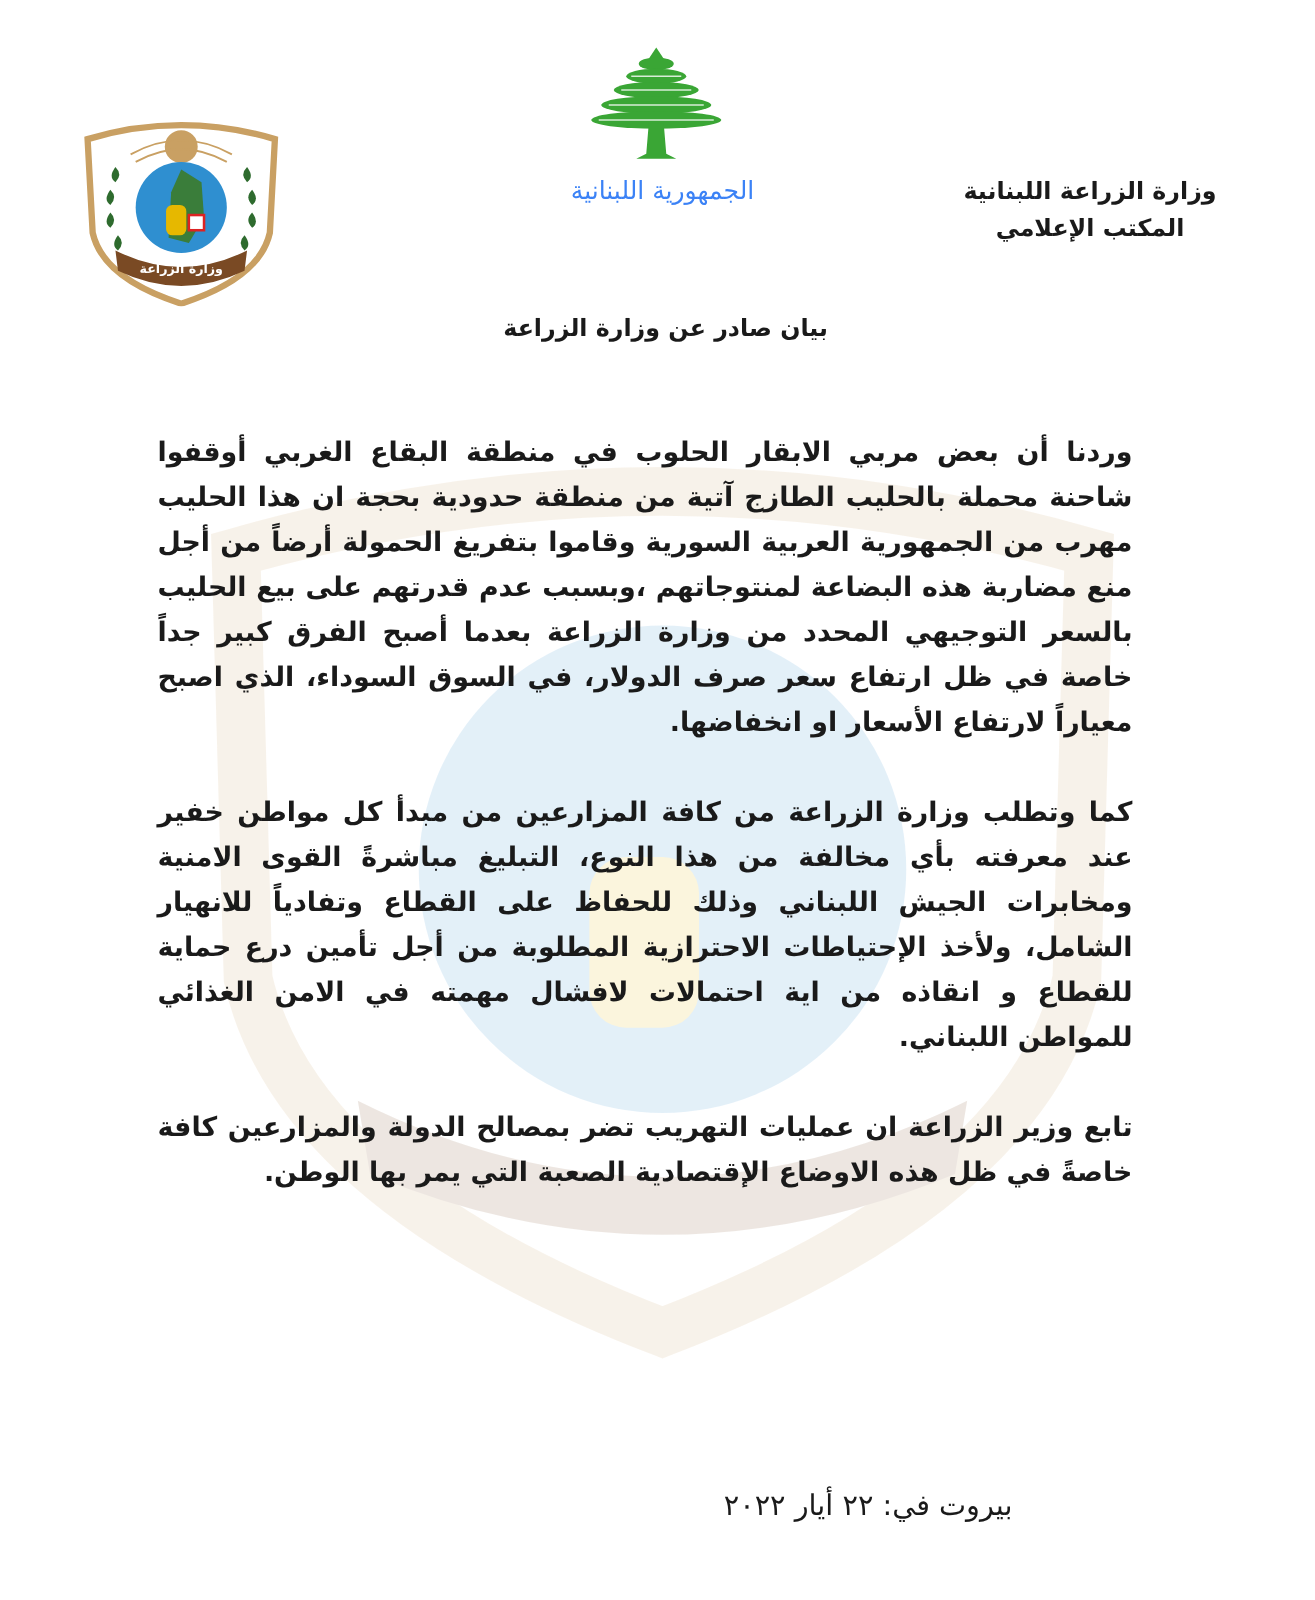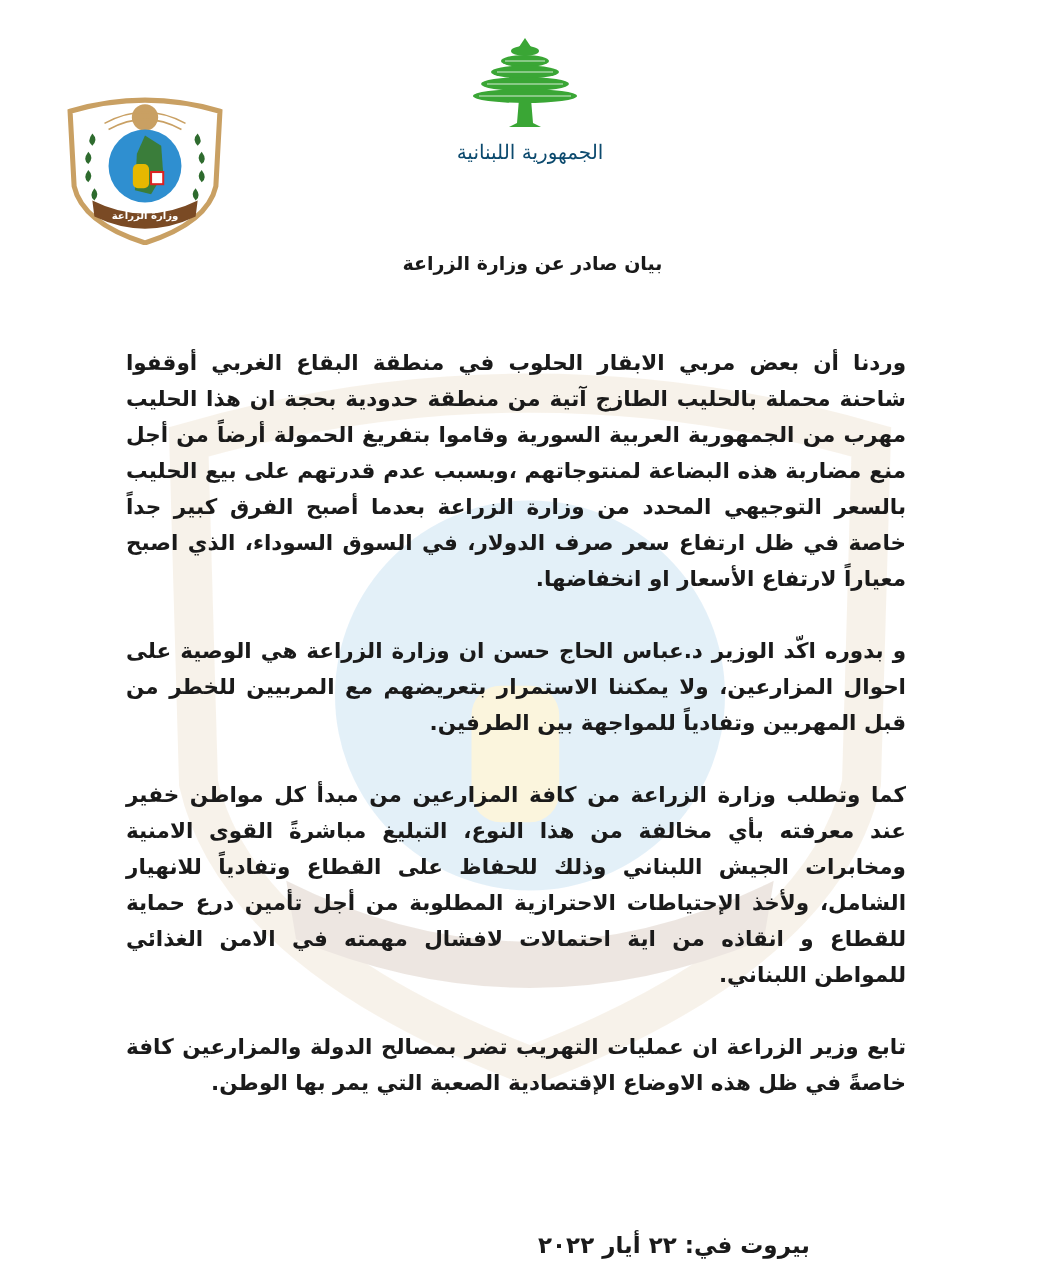--- a/index.html
+++ b/index.html
@@ -5,40 +5,44 @@
     html, body { margin: 0; padding: 0; }
     body {
       width: 1052px; height: 1280px; background: #ffffff;
       position: relative; overflow: hidden;
       font-family: "DejaVu Sans", sans-serif; color: #1a1a1a;
     }
     .page { position: absolute; inset: 0; }
     .watermark { position: absolute; left: 140px; top: 320px; width: 780px; height: 780px; opacity: 0.13; pointer-events: none; }
     .header-right { position: absolute; right: 50px; top: 138px; width: 260px; text-align: center; direction: rtl; font-weight: bold; font-size: 19px; line-height: 30px; }
     .center-emblem { position: absolute; left: 465px; top: 35px; width: 120px; height: 95px; }
-    .republic { position: absolute; left: 400px; top: 140px; width: 260px; text-align: center; direction: rtl; font-family: "DejaVu Serif", serif; font-size: 20px; color: #0c4a6e; }
+    .republic { position: absolute; left: 400px; top: 140px; width: 260px; text-align: center; direction: rtl; font-family: "DejaVu Serif", serif; font-size: 20px; color: #3b82f6; }
     .ministry-logo { position: absolute; left: 64px; top: 93px; width: 162px; height: 152px; }
     .title { position: absolute; left: 0; right: 0; top: 252px; text-align: center; direction: rtl; font-weight: bold; font-size: 19px; padding-left: 13px; }
     .body-text { position: absolute; left: 126px; width: 780px; top: 345px; direction: rtl; text-align: justify; text-align-last: right; font-weight: bold; font-size: 21.5px; line-height: 36px; }
     .para { margin: 0 0 36px 0; }
     .para.tight { margin-bottom: 0; }
-    .signoff { position: absolute; left: 520px; width: 290px; top: 1232px; direction: rtl; text-align: right; font-weight: bold; font-size: 23px; }
+    .signoff { position: absolute; left: 520px; width: 290px; top: 1192px; direction: rtl; text-align: right; font-weight: normal; font-size: 23px; }
   </style>
 </head>
 <body>
 
 <div class="page">
 
   <svg class="watermark" viewBox="0 0 160 150">
     <path d="M10,20 Q80,0 150,20 L148,90 Q140,125 80,148 Q20,125 12,90 Z" fill="none" stroke="#c9a063" stroke-width="8"></path>
     <circle cx="80" cy="72" r="40" fill="#2f8fd0"></circle>
     <path d="M30,110 Q80,135 130,110 L128,122 Q80,142 32,122 Z" fill="#7a4a24"></path>
     <rect x="68" y="70" width="18" height="28" rx="6" fill="#e6b800"></rect>
   </svg>
 
+  <div class="header-right">
+    <div>وزارة الزراعة اللبنانية</div>
+    <div>المكتب الإعلامي</div>
+  </div>
 
   <svg class="center-emblem" viewBox="0 0 120 95">
     <g fill="#3aa635">
       <polygon points="60,3 54,12 66,12"></polygon>
       <ellipse cx="60" cy="16" rx="14" ry="5"></ellipse>
       <ellipse cx="60" cy="26" rx="24" ry="6"></ellipse>
       <ellipse cx="60" cy="37" rx="34" ry="6.5"></ellipse>
       <ellipse cx="60" cy="49" rx="44" ry="7"></ellipse>
       <ellipse cx="60" cy="61" rx="52" ry="7"></ellipse>
       <path d="M54,64 L52,88 L44,92 L76,92 L68,88 L66,64 Z"></path>
@@ -71,19 +75,18 @@
     <rect x="68" y="70" width="16" height="24" rx="5" fill="#e6b800"></rect>
     <rect x="86" y="78" width="12" height="12" fill="#ffffff" stroke="#d22" stroke-width="2"></rect>
     <path d="M28,106 Q80,132 132,106 L130,122 Q80,146 30,122 Z" fill="#7a4a24"></path>
     <text x="80" y="124" text-anchor="middle" font-size="10" font-weight="bold" fill="#ffffff" font-family="DejaVu Sans, sans-serif" direction="rtl">وزارة الزراعة</text>
   </svg>
 
   <div class="title">بيان صادر عن وزارة الزراعة</div>
 
   <div class="body-text">
     <p class="para">وردنا أن بعض مربي الابقار الحلوب في منطقة البقاع الغربي أوقفوا شاحنة محملة بالحليب الطازج آتية من منطقة حدودية بحجة ان هذا الحليب مهرب من الجمهورية العربية السورية وقاموا بتفريغ الحمولة أرضاً من أجل منع مضاربة هذه البضاعة لمنتوجاتهم ،وبسبب عدم قدرتهم على بيع الحليب بالسعر التوجيهي المحدد من وزارة الزراعة بعدما أصبح الفرق كبير جداً خاصة في ظل ارتفاع سعر صرف الدولار، في السوق السوداء، الذي اصبح معياراً لارتفاع الأسعار او انخفاضها.</p>
-    <p class="para">و بدوره اكّد الوزير د.عباس الحاج حسن ان وزارة الزراعة هي الوصية على احوال المزارعين، ولا يمكننا الاستمرار بتعريضهم مع المربيين للخطر من قبل المهربين وتفادياً للمواجهة بين الطرفين.</p>
     <p class="para">كما وتطلب وزارة الزراعة من كافة المزارعين من مبدأ كل مواطن خفير عند معرفته بأي مخالفة من هذا النوع، التبليغ مباشرةً القوى الامنية ومخابرات الجيش اللبناني وذلك للحفاظ على القطاع وتفادياً للانهيار الشامل، ولأخذ الإحتياطات الاحترازية المطلوبة من أجل تأمين درع حماية للقطاع و انقاذه من اية احتمالات لافشال مهمته في الامن الغذائي للمواطن اللبناني.</p>
     <p class="para tight">تابع وزير الزراعة ان عمليات التهريب تضر بمصالح الدولة والمزارعين كافة خاصةً في ظل هذه الاوضاع الإقتصادية الصعبة التي يمر بها الوطن.</p>
   </div>
 
   <div class="signoff">بيروت في: ٢٢ أيار ٢٠٢٢</div>
 </div>
 
 </body></html>

